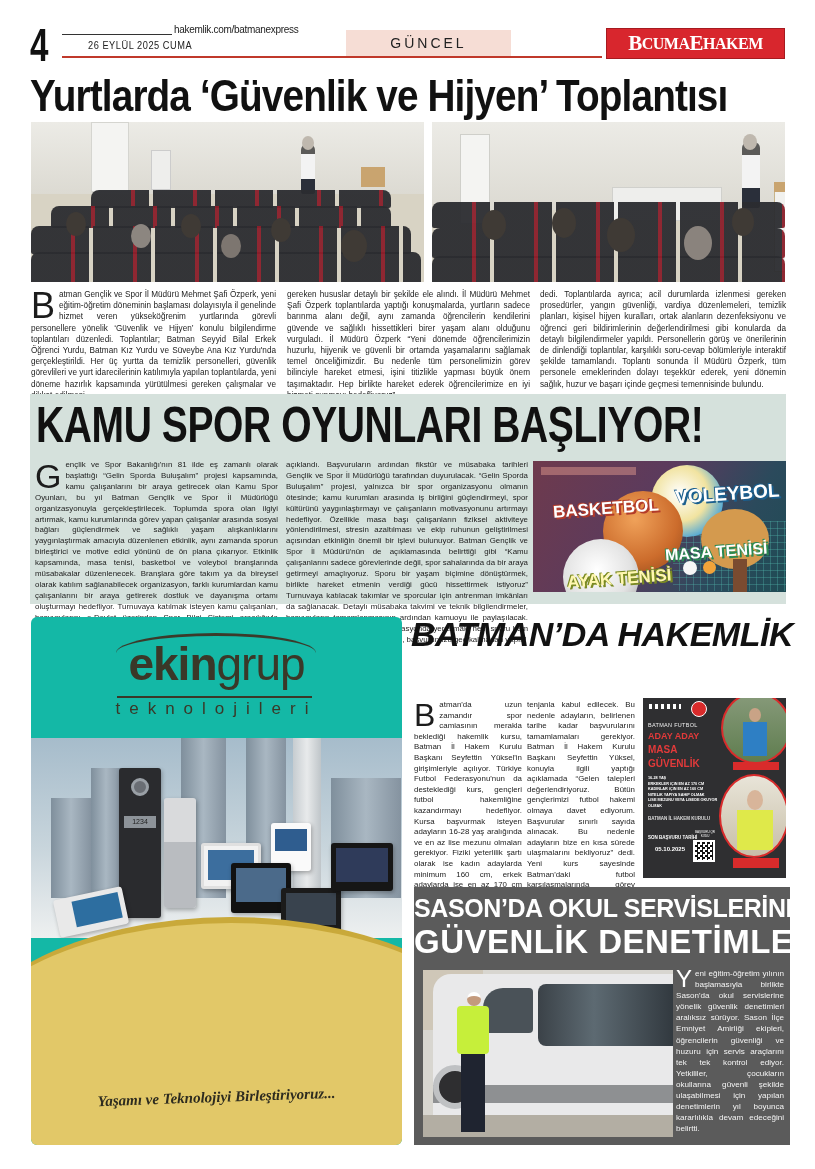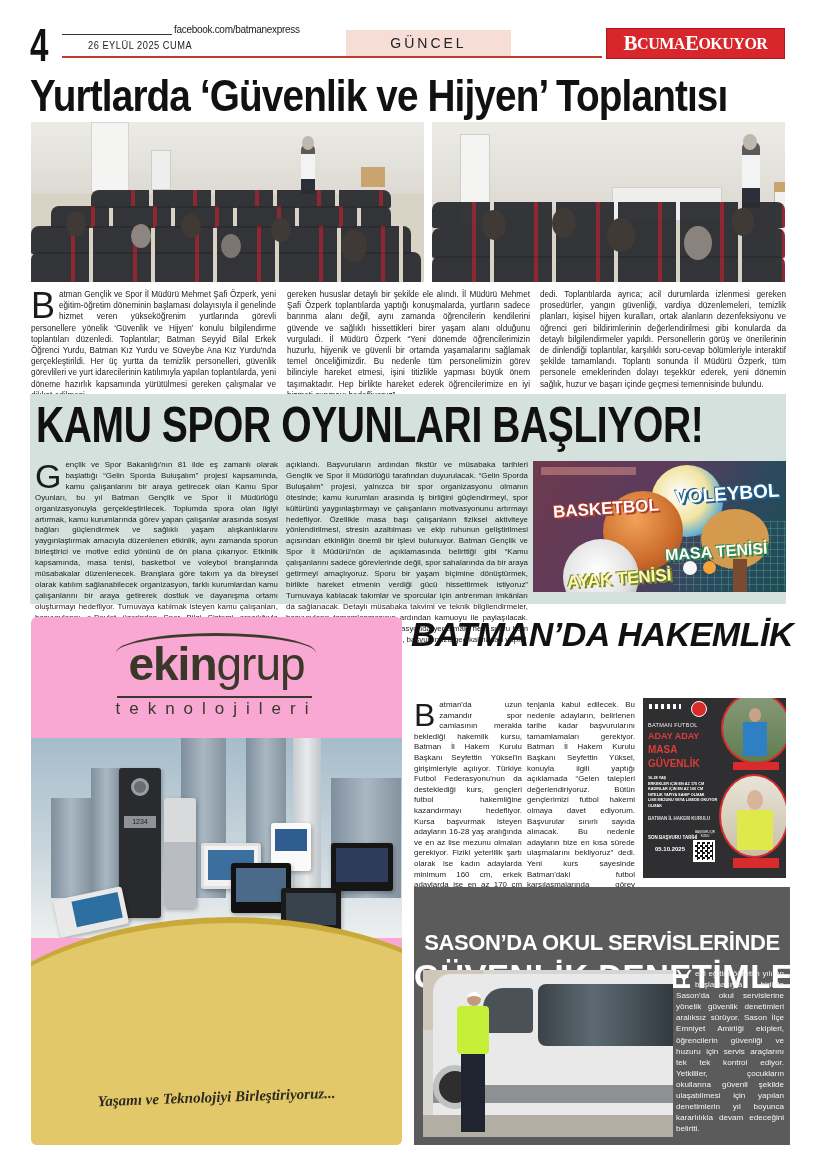--- a/index.html
+++ b/index.html
@@ -36,21 +36,21 @@
   
   .spor-box { position: absolute; left: 30px; top: 394px; width: 756px; height: 210px; background: #d5e1dc; }
   .h2 { position: absolute; left: 36px; top: 396px; font-weight: 700; font-size: 50px; line-height: 58px; color: #111; white-space: nowrap; transform: scaleX(0.78); transform-origin: left top; letter-spacing: -0.5px; }
   .a2c1 { left: 35px; top: 460px; width: 243px; font-size: 7.9px; line-height: 10.9px; }
   .a2c2 { left: 286px; top: 460px; width: 242px; font-size: 7.9px; line-height: 10.9px; }
   .sport-img { position: absolute; left: 533px; top: 461px; width: 253px; height: 131px; overflow: hidden; background: linear-gradient(120deg, #6e3a4d 0%, #5a3b5e 45%, #2b4a5c 75%, #1f4b54 100%); }
   .ball { position: absolute; border-radius: 50%; }
   .sport-label { position: absolute; font-weight: 700; font-family: "Liberation Sans", sans-serif; color: #fff; text-shadow: 2px 2px 0 #b23a2a, -1px -1px 0 #b23a2a; white-space: nowrap; transform: rotate(-4deg); }
 
   
-  .ad { position: absolute; left: 31px; top: 617px; width: 371px; height: 528px; background: #f9a8d4; border-radius: 6px; overflow: hidden; }
+  .ad { position: absolute; left: 31px; top: 617px; width: 371px; height: 528px; background: #14b8a6; border-radius: 6px; overflow: hidden; }
   .ad-arc { position: absolute; left: 85px; top: 16px; width: 200px; height: 40px; border-top: 3px solid #3c3a2a; border-radius: 50% 50% 0 0; }
   .ad-logo { position: absolute; left: 0; top: 22px; width: 100%; text-align: center; font-size: 46px; line-height: 50px; color: #3a3828; letter-spacing: -1px; }
   .ad-logo b { font-weight: 700; }
   .ad-logo span { font-weight: 400; }
   .ad-underline { position: absolute; left: 86px; top: 79px; width: 195px; border-top: 2px solid #3a3828; }
   .ad-sub { position: absolute; left: 0; top: 82px; width: 100%; text-align: center; font-size: 17px; letter-spacing: 9px; color: #3a3828; }
   .ad-contact { position: absolute; left: 0; top: 103px; width: 100%; height: 18px; border-top: 1px solid #7a6d3a; display: flex; justify-content: space-around; align-items: center; font-size: 8.5px; font-weight: 700; color: #2d2b20; padding: 0 8px; }
   .ad-scene { position: absolute; left: 0; top: 121px; width: 100%; height: 200px; background: linear-gradient(180deg, #a6bccb 0%, #c8d5dc 55%, #eef0f0 100%); overflow: hidden; }
   .tower { position: absolute; bottom: 40px; background: linear-gradient(90deg, #7f8f9c, #a9b7c2 50%, #8593a0); }
   .device { position: absolute; border-radius: 3px; box-shadow: 1px 2px 4px rgba(0,0,0,0.3); }
@@ -63,40 +63,40 @@
   .h3 .line { display: block; white-space: nowrap; font-style: italic; }
   .a3c1 { left: 414px; top: 700px; width: 108px; font-size: 7.9px; line-height: 10.6px; }
   .a3c2 { left: 527px; top: 700px; width: 108px; font-size: 7.9px; line-height: 10.6px; }
   .poster { position: absolute; left: 643px; top: 698px; width: 143px; height: 180px; background: #2f2f31; overflow: hidden; }
   .poster-red { color: #e23a3a; font-weight: 700; }
   .heart { position: absolute; border: 2px solid #d92b2b; border-radius: 50%; overflow: hidden; background: #6b8a5a; }
 
   
   .sason-box { position: absolute; left: 414px; top: 887px; width: 376px; height: 258px; background: #5b5b5b; }
   .h4 { position: absolute; left: 414px; top: 893px; width: 376px; text-align: center; font-weight: 700; color: #ffffff; white-space: nowrap; }
-  .h4 .l1 { display: block; font-size: 22px; line-height: 30px; letter-spacing: -0.4px; margin-top: 35px; }
+  .h4 .l1 { display: block; font-size: 25px; line-height: 30px; letter-spacing: -0.4px; }
   .h4 .l2 { display: block; font-size: 33px; line-height: 38px; letter-spacing: 0.5px; }
   .van-photo { position: absolute; left: 423px; top: 970px; width: 250px; height: 167px; background: #d8d6d0; overflow: hidden; }
   .a4 { position: absolute; left: 676px; top: 968px; width: 108px; font-size: 8.1px; line-height: 11.1px; text-align: justify; color: #f4f4f4; }
   .a4 .drop { float: left; font-size: 24px; line-height: 20px; margin: 1px 3px 0 0; color: #fff; }
 </style>
 </head>
 <body>
 
 <div class="page-num">4</div>
 <div class="fb-line"></div>
-<div class="fb-text">facebook.com/batmanexpress</div>
+<div class="fb-text">hakemlik.com/batmanexpress</div>
 <div class="date">26 EYLÜL 2025 CUMA</div>
 <div class="section-tab">GÜNCEL</div>
 <div class="header-rule"></div>
 <div class="brand">
   <span>B</span>
     <small>CUMA </small>
     <span>E</span>
-    <small>OKUYOR</small>
+    <small>HAKEM</small>
 </div>
 
 <div class="h1">Yurtlarda ‘Güvenlik ve Hijyen’ Toplantısı</div>
 
 <div class="photo photo-a">
   <div class="hall-wall"></div>
   <div class="hall-floor"></div>
   <div style="position:absolute;left:60px;top:0;width:38px;height:70px;background:#f4f4f2;border:1px solid #d5d5d0;"></div>
   <div style="position:absolute;left:120px;top:28px;width:20px;height:40px;background:#eeeeec;border:1px solid #ccc;"></div>
   <div style="position:absolute;left:330px;top:45px;width:24px;height:20px;background:#c9a46f;"></div>

